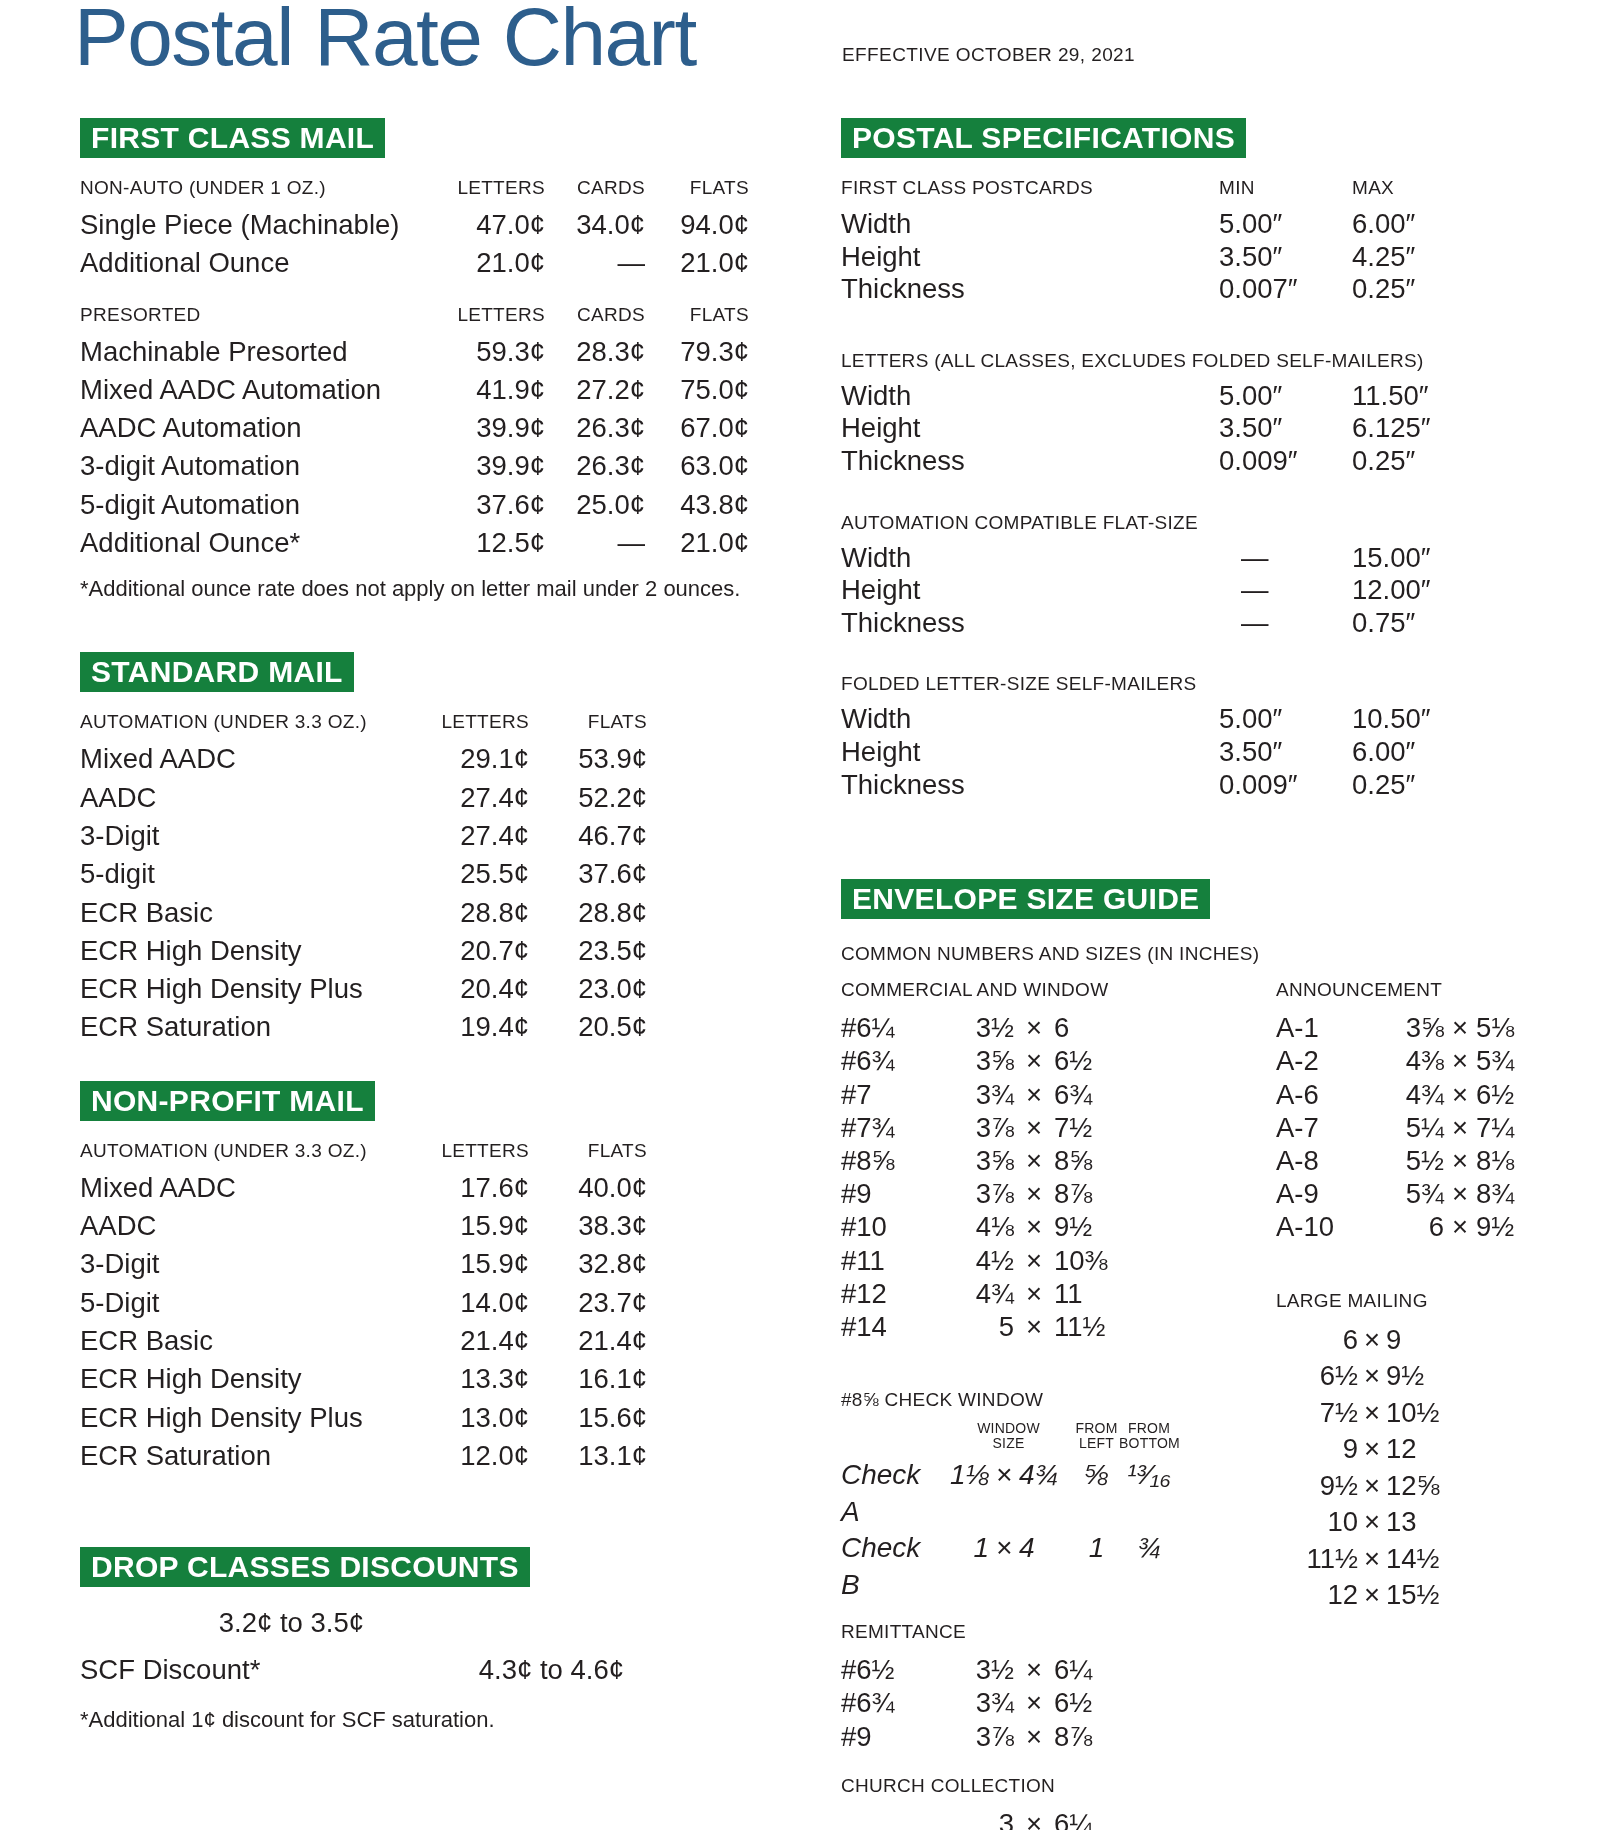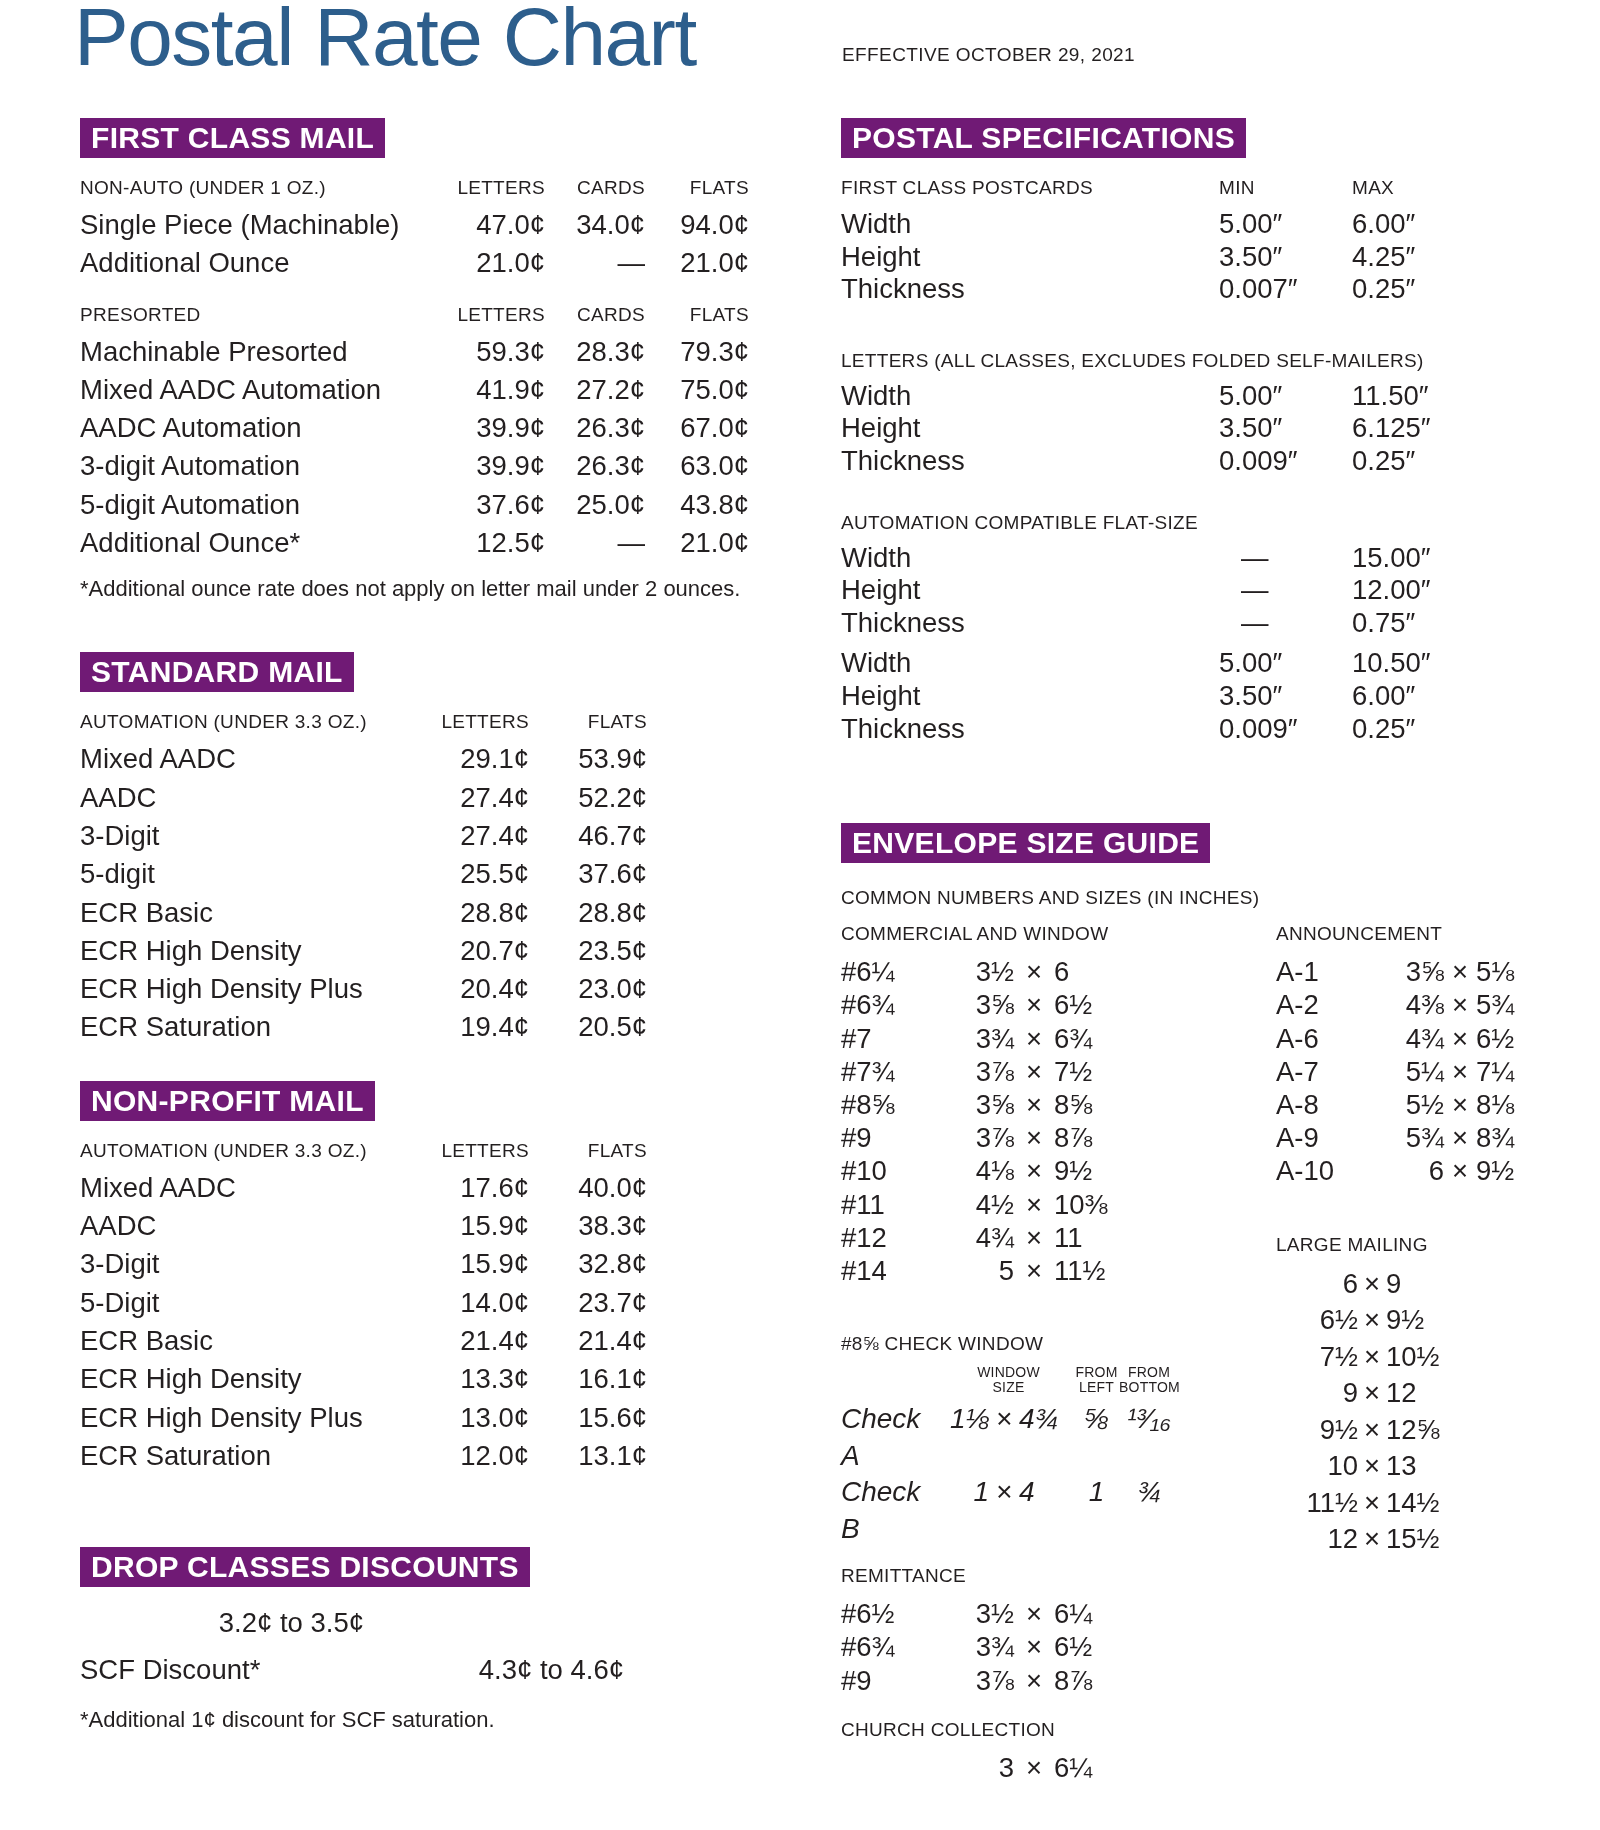--- a/index.html
+++ b/index.html
@@ -14,21 +14,21 @@
     font-size:82px; font-weight:300; letter-spacing:-1.5px; color:#2d5e8c;
   }
   .effective {
     position:absolute; left:842px; top:44px;
     font-size:19px; letter-spacing:0.4px; color:#231f20;
   }
   .col-left  { position:absolute; left:80px;  top:118px; width:690px; }
   .col-right { position:absolute; left:841px; top:118px; width:710px; }
 
   .bar {
-    display:inline-block; background:#701a75; color:#ffffff;
+    display:inline-block; background:#15803d; color:#ffffff;
     font-weight:700; font-size:30px; line-height:29px;
     padding:5px 11px 6px; letter-spacing:0.3px;
   }
   .caps { font-size:19px; letter-spacing:0.3px; color:#231f20; }
   .hrow { margin-top:18px; line-height:24px; align-items:baseline; }
   .hrow2 { margin-top:20px; line-height:24px; align-items:baseline; }
   .rrow { font-size:27.5px; line-height:38.3px; align-items:baseline; }
   .rows1 { margin-top:6px; }
 
   .g4 { display:grid; grid-template-columns:1fr 100px 100px 104px; width:669px; }
@@ -330,20 +330,21 @@
           <span class="dash">—</span>
           <span>12.00″</span>
         </div>
         <div class="gspec spec-row">
           <span>Thickness</span>
           <span class="dash">—</span>
           <span>0.75″</span>
         </div>
       </div>
 
+      <div class="caps glabel">FOLDED LETTER-SIZE SELF-MAILERS</div>
       <div class="spec-rows">
         <div class="gspec spec-row">
           <span>Width</span>
           <span>5.00″</span>
           <span>10.50″</span>
         </div>
         <div class="gspec spec-row">
           <span>Height</span>
           <span>3.50″</span>
           <span>6.00″</span>

